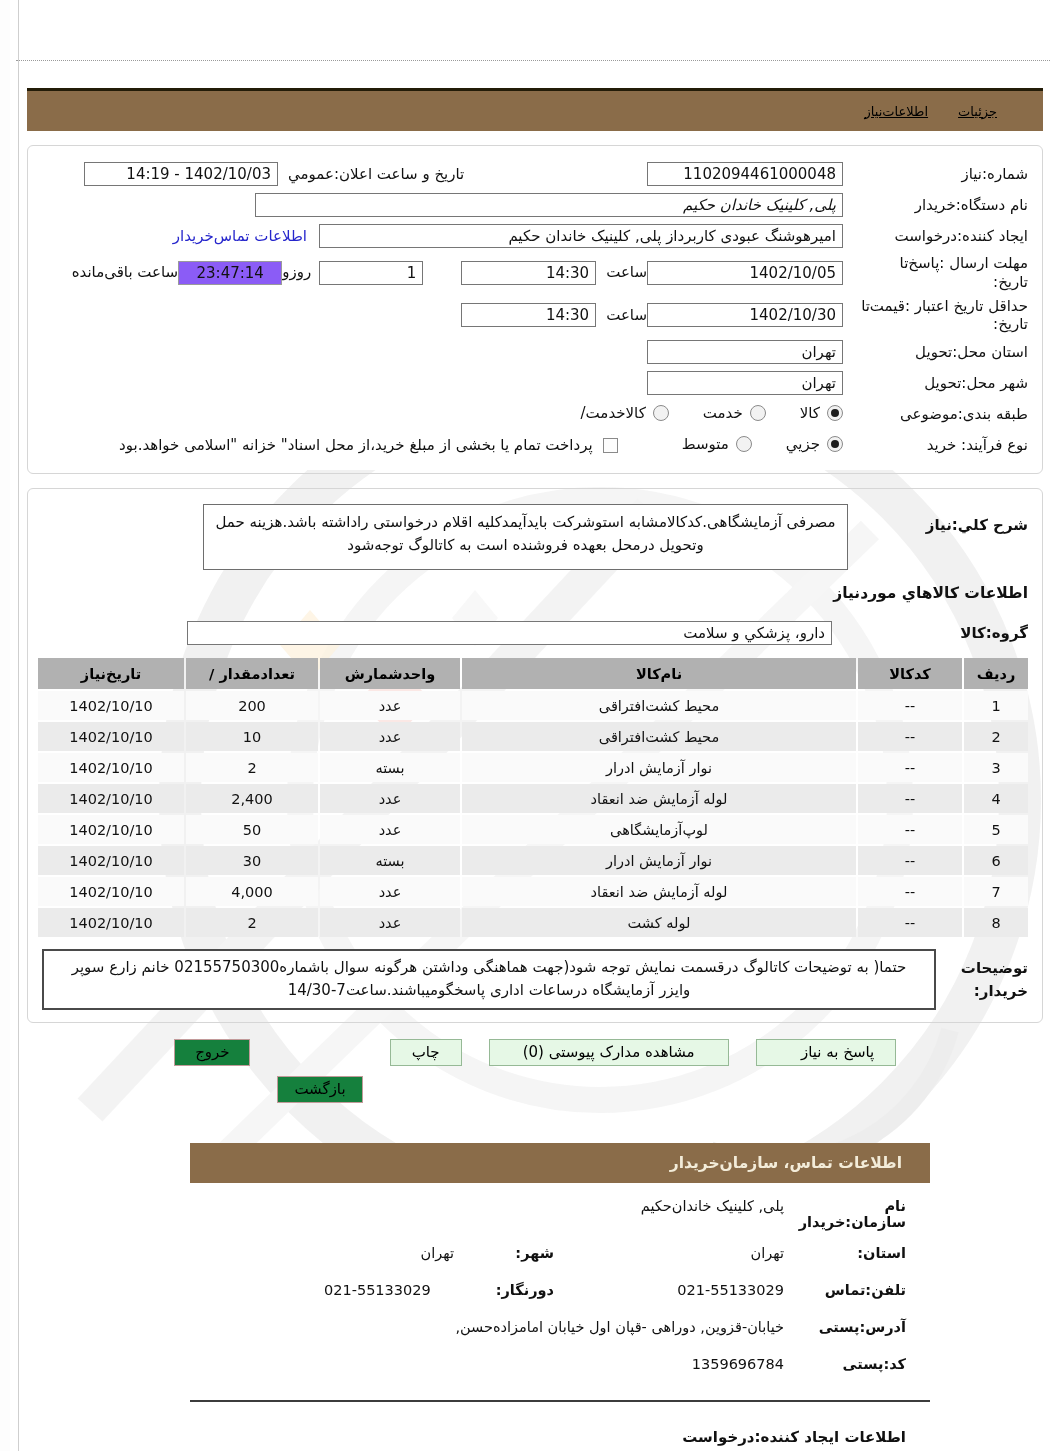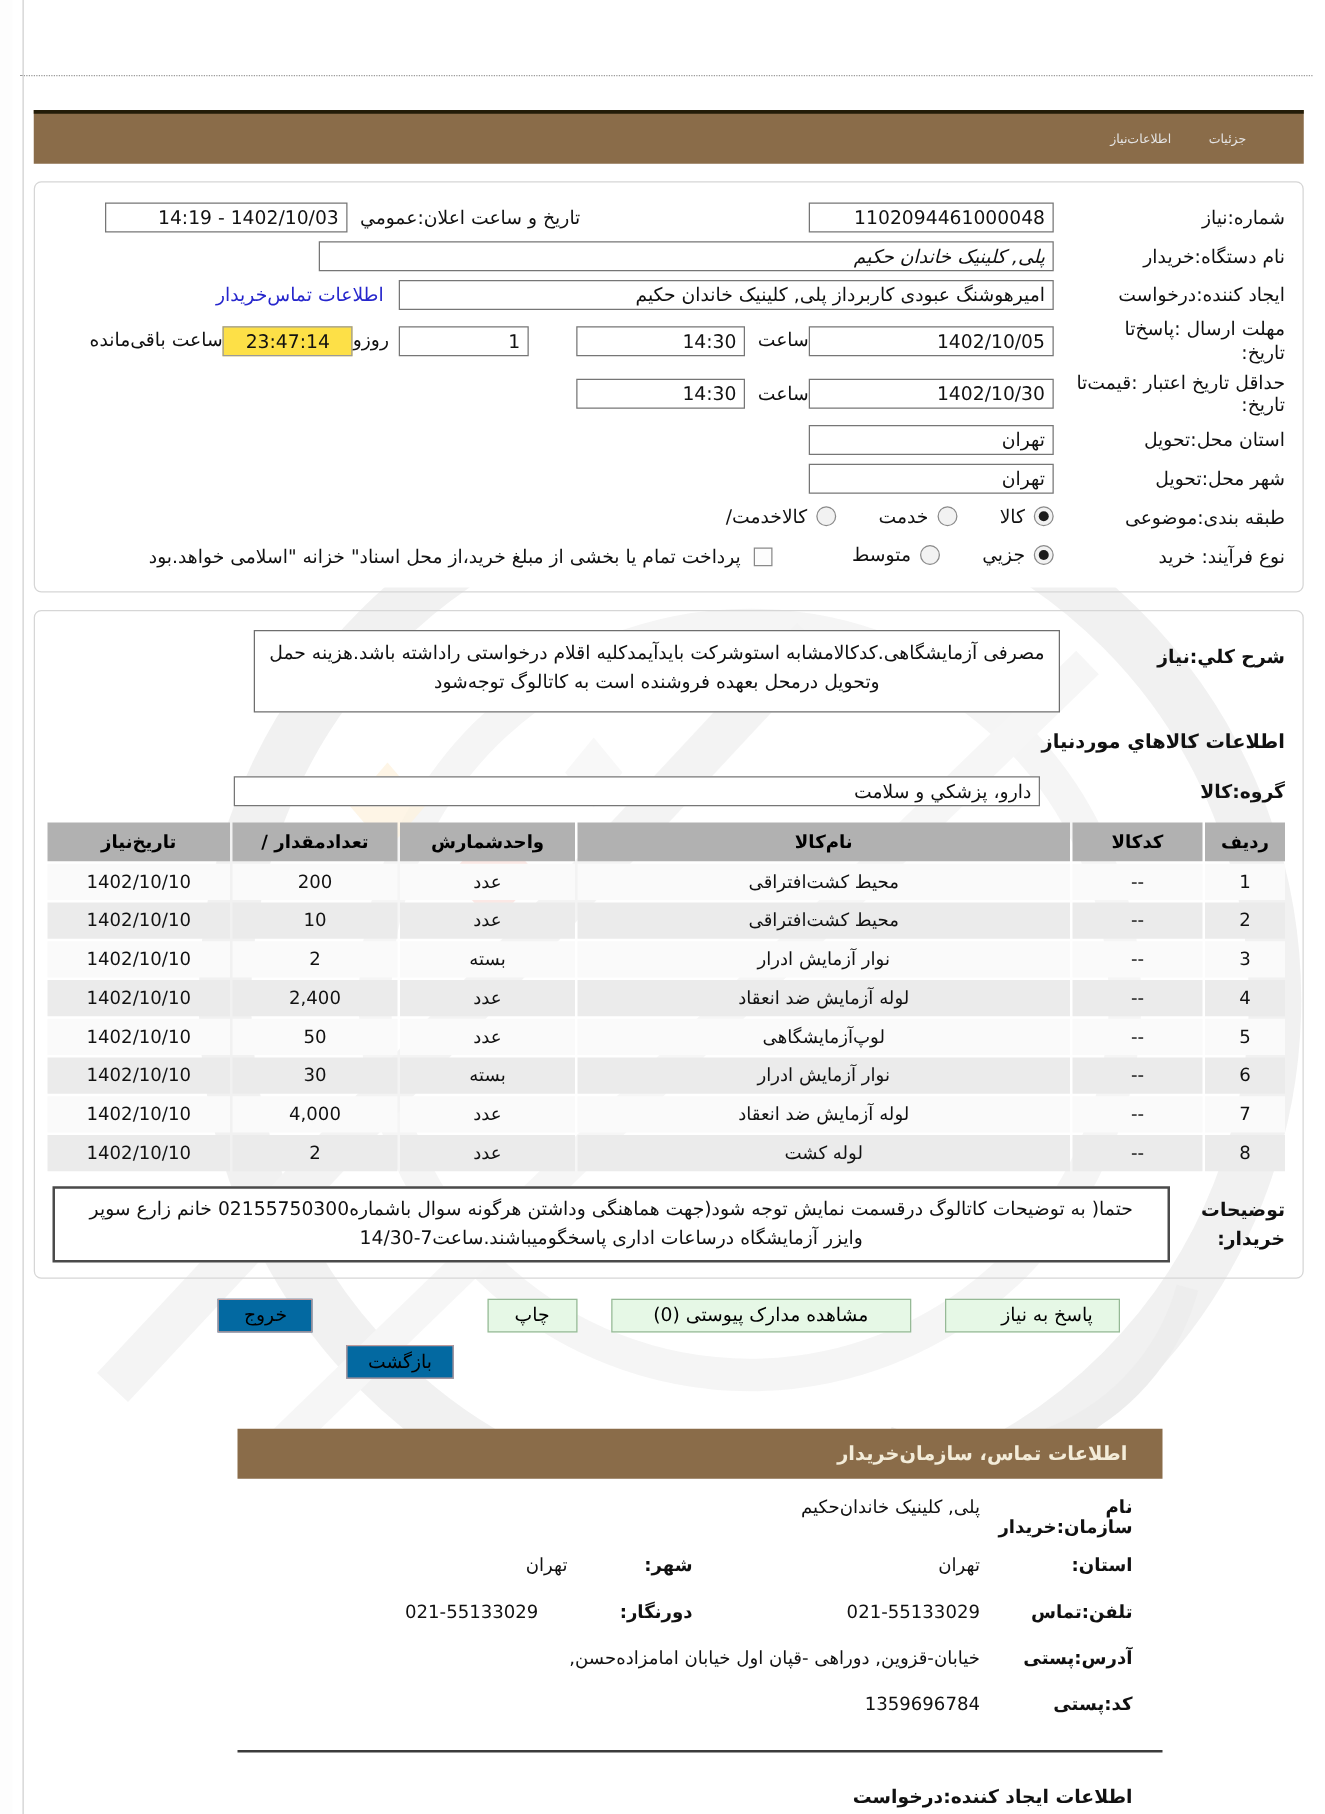--- a/index.html
+++ b/index.html
@@ -4,32 +4,32 @@
 <style>
   html,body{margin:0;padding:0;background:#fff;}
   body{font-family:"DejaVu Sans","Liberation Sans",sans-serif;color:#111;}
   .page{position:relative;width:1060px;min-height:1451px;overflow:hidden;background:#fff;
         border-left:10px solid #fdfdfd;box-sizing:border-box;}
   .page::before{content:"";position:absolute;left:8px;top:0;bottom:0;width:1px;background:#cfcfcf;}
   .top-dots{border-top:1px dotted #9a9a9a;margin:60px 10px 0 6px;height:0;}
   
   .tabbar{margin:27px 17px 0 17px;height:40px;background:#8a6c49;border-top:3px solid #231c08;
           display:flex;align-items:center;padding:0 46px;gap:30px;}
-  .tab{color:#e5e5e5;font-size:10px;cursor:default;}
+  .tab{color:#000000;font-size:13px;cursor:default;text-decoration:underline;}
   
   .panel{position:relative;margin:14px 17px 0 17px;border:1px solid #d6d6d6;border-radius:6px;
          padding:10px 12px;z-index:1;background:transparent;}
   .frow{display:flex;align-items:center;margin:5px 2px;min-height:26px;position:relative;z-index:2;}
   .lbl{font-size:15px;line-height:1.25;}
   .lbl-col{width:185px;flex:0 0 185px;}
   .b{font-weight:bold;}
   .ibox{border:1px solid #767676;background:#fff;height:24px;line-height:22px;font-size:15px;
         padding:0 6px;box-sizing:border-box;overflow:hidden;white-space:nowrap;}
   .ltr{direction:ltr;text-align:right;}
-  .beige{background:#fde047;border:1px solid #9a9a9a;text-align:center;}
+  .beige{background:#8b5cf6;border:1px solid #9a9a9a;text-align:center;}
   .link{color:#2626cc;font-size:15px;cursor:pointer;}
   .gap{margin-left:10px;}
   
   .radio-item{display:inline-flex;align-items:center;margin-left:34px;font-size:15px;}
   .radio{width:14px;height:14px;border-radius:50%;border:1px solid #8a8a8a;background:#f2f2f2;
          display:inline-block;position:relative;margin-left:7px;}
   .radio.on::after{content:"";position:absolute;left:3px;top:3px;right:3px;bottom:3px;border-radius:50%;background:#1c1c1c;}
   .checkbox{width:13px;height:13px;border:1px solid #8a8a8a;background:#fdfdfd;display:inline-block;margin-left:8px;flex:0 0 13px;}
   
   .desc-box{border:1px solid #6e6e6e;background:#fff;width:645px;min-height:66px;font-size:15px;
@@ -49,21 +49,21 @@
   table.items th:nth-child(6){width:138px;}
   
   .remarks-row{display:flex;margin:10px 2px 2px;position:relative;z-index:2;}
   .remarks-lbl{width:92px;flex:0 0 92px;font-weight:bold;font-size:15px;line-height:1.5;padding-top:8px;}
   .remarks-box{border:2px solid #4a4a4a;background:#fff;flex:1;min-height:56px;font-size:15px;
                line-height:1.55;padding:5px 10px;box-sizing:border-box;text-align:center;}
   
   .btnrow{display:flex;justify-content:center;gap:27px;margin:16px 0 0;position:relative;z-index:2;}
   .btn{height:27px;font-size:15px;font-family:inherit;border:1px solid #999;padding:0 16px;cursor:pointer;}
   .btn.green{background:#e6f8e6;border-color:#96b996;}
-  .btn.pink{background:#0369a1;border-color:#c29a9a;}
+  .btn.pink{background:#15803d;border-color:#c29a9a;}
   .btn:nth-child(1){min-width:140px;padding-left:40px;}
   .btn:nth-child(2){min-width:240px;}
   .btn:nth-child(3){min-width:72px;}
   .btn:nth-child(4){min-width:76px;margin-top:37px;}
   .btn:nth-child(5){min-width:76px;}
   
   .bottom-wrap{margin:40px 130px 0 180px;position:relative;z-index:1;}
   .bar2{height:40px;background:#8a6c49;display:flex;align-items:center;padding:0 28px;}
   .bar2 .t{color:#f3ecd9;font-size:15.5px;font-weight:bold;}
   .crow{display:flex;align-items:flex-start;margin:15px 24px 0 0;font-size:14.5px;min-height:22px;}

